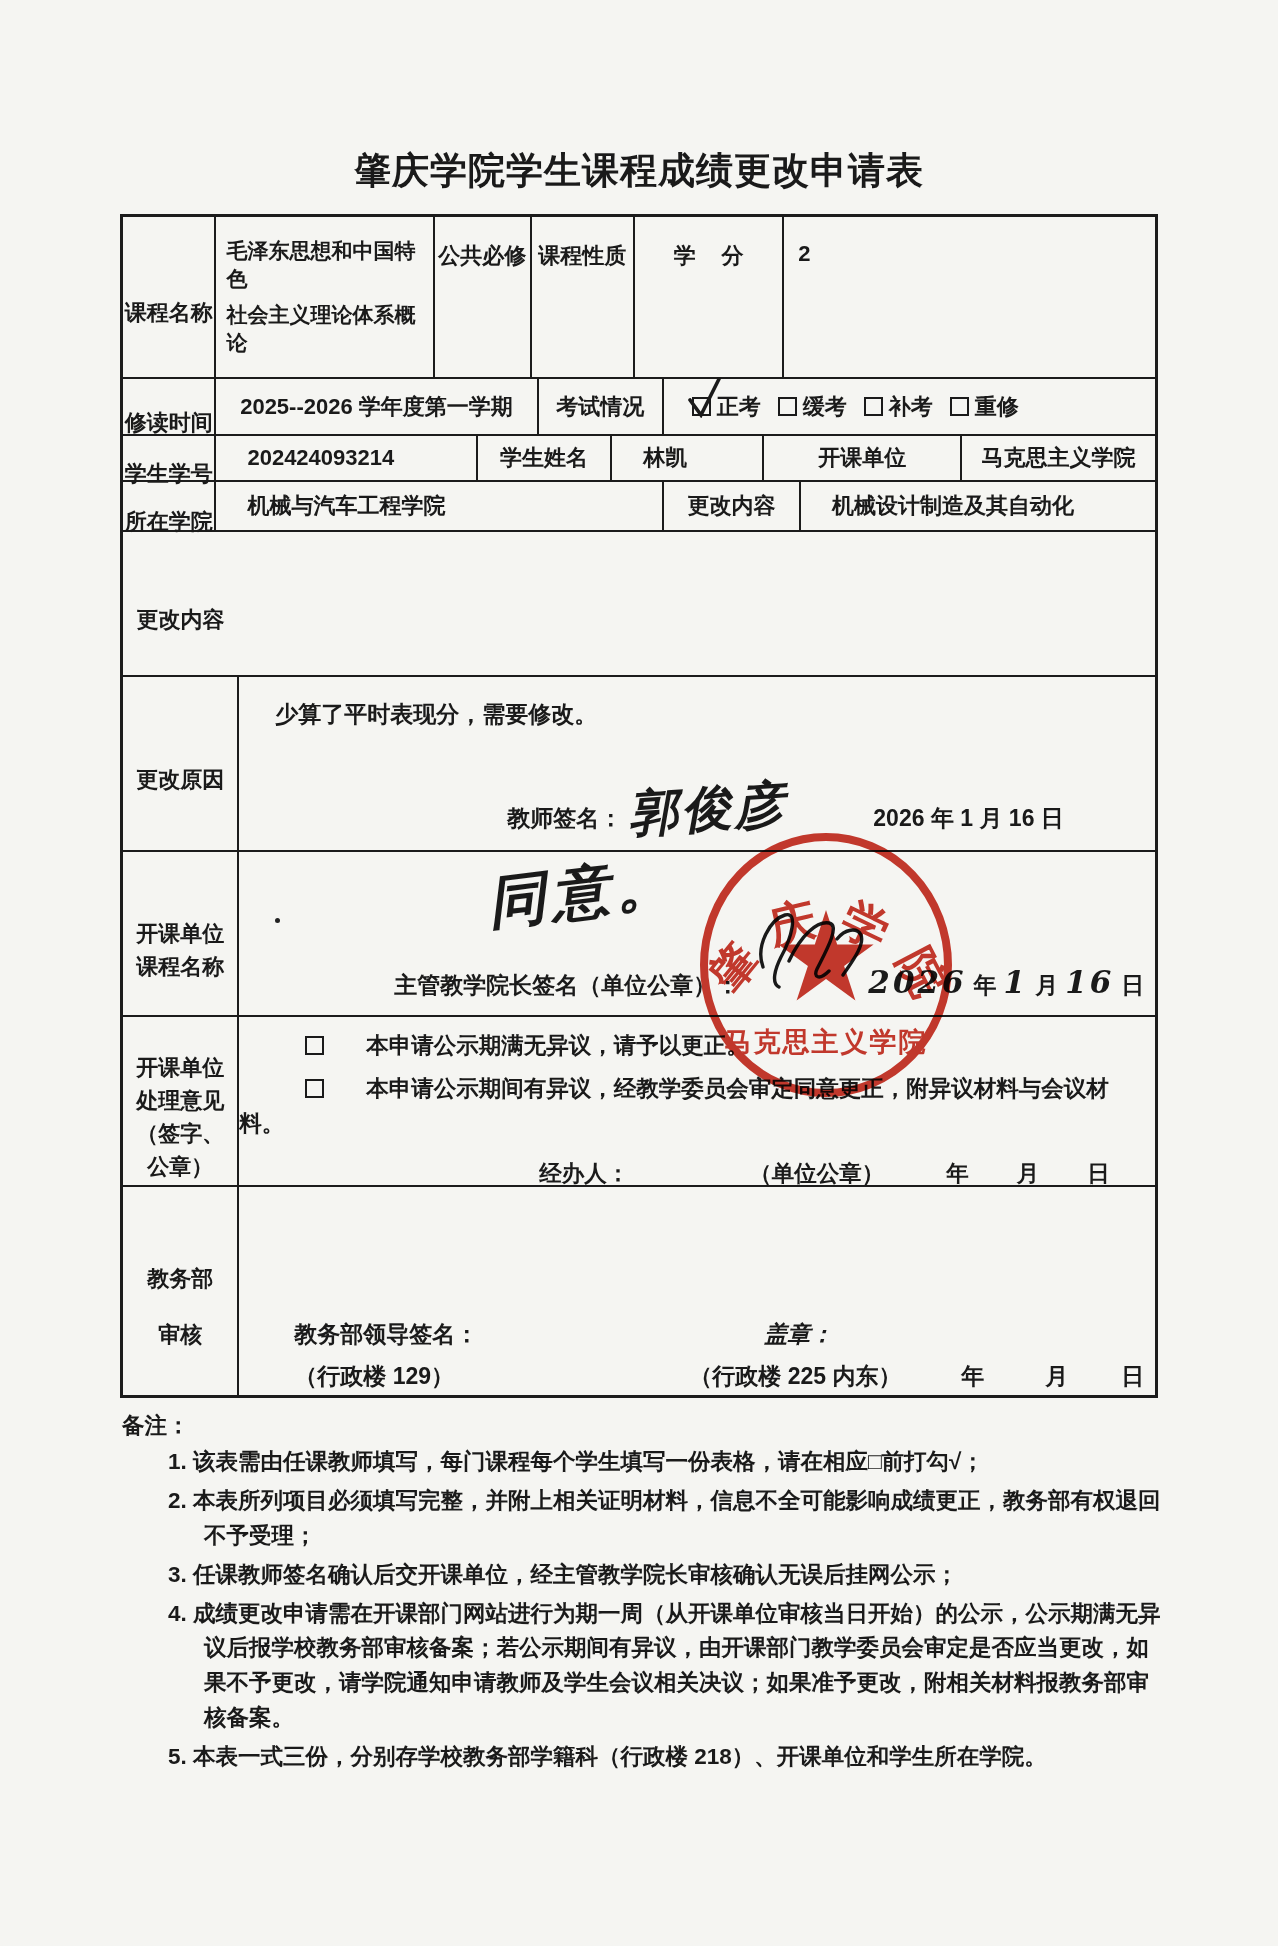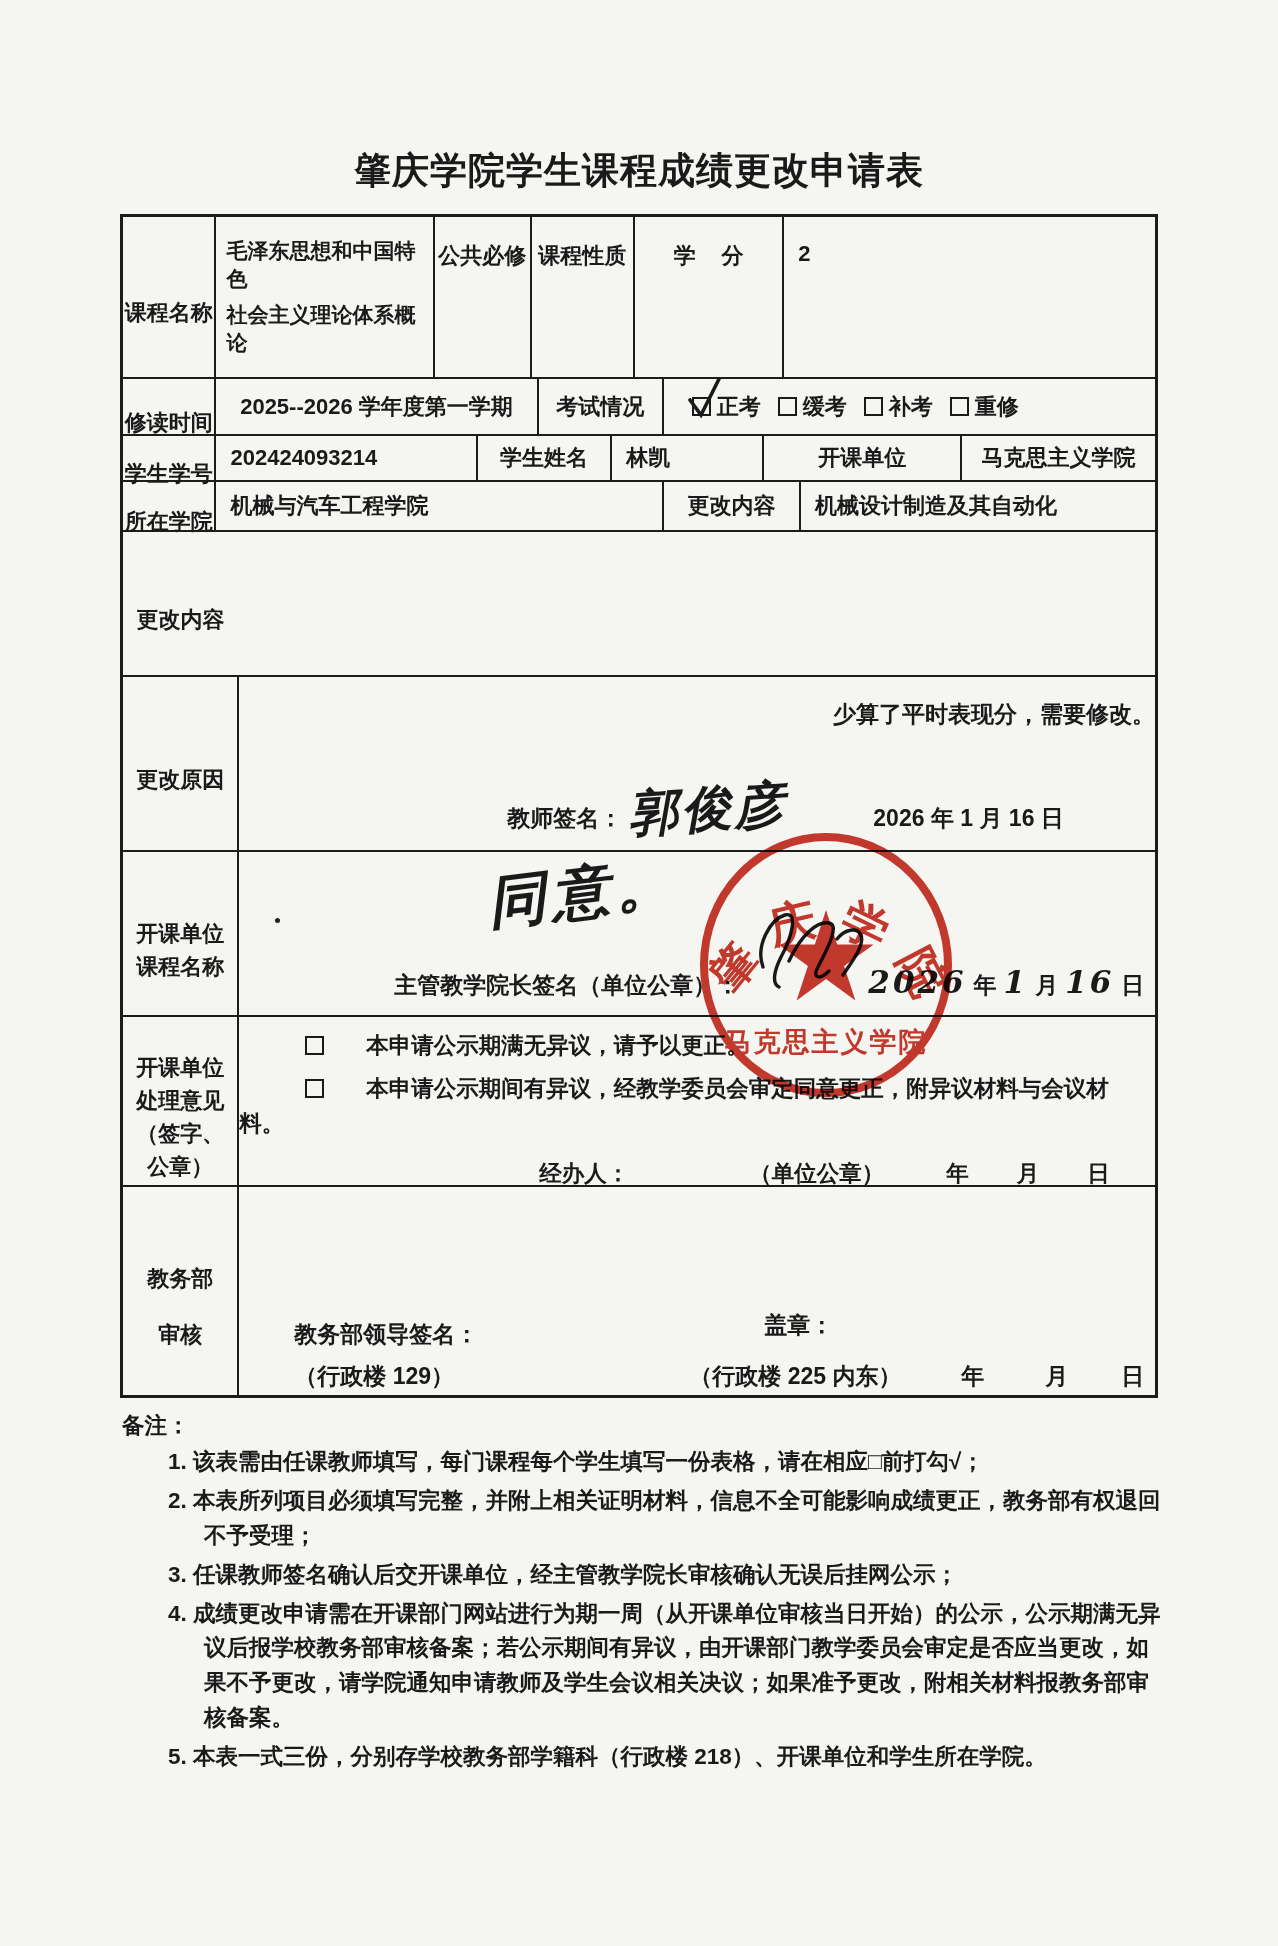--- a/index.html
+++ b/index.html
@@ -25,37 +25,37 @@
     position: relative;
     font-weight: bold;
     font-size: 22px;
   }
   .r { display: flex; border-top: 2.5px solid #1c1c1c; }
   .r:first-child { border-top: none; }
   .c { border-left: 2.5px solid #1c1c1c; position: relative; }
   .c:first-child { border-left: none; margin-top: 32px; }
   .cc { display: flex; align-items: center; justify-content: center; text-align: center; }
   .ct { display: flex; justify-content: center; padding-top: 24px; text-align: center; }
-  .cl { display: flex; align-items: center; padding-left: 14px; }
+  .cl { display: flex; align-items: center; padding-left: 31px; }
   
   .r1 { height: 160px; } .r2 { height: 57px; } .r3 { height: 46px; }
   .r4 { height: 50px; } .r5 { height: 145px; } .r6 { height: 175px; }
   .r7 { height: 165px; } .r8 { height: 170px; } .r9 { height: 210px; }
   .course-name { display: flex; flex-direction: column; justify-content: space-around; padding: 16px 8px 16px 10px; font-size: 21px; }
   .credit-cell { display: flex; justify-content: space-around; padding: 24px 26px 0 26px; }
   .credit-val { padding: 24px 0 0 14px; }
   
   .exam-opts { display: flex; align-items: center; padding-left: 28px; gap: 17px; }
   .opt { display: flex; align-items: center; gap: 6px; position: relative; }
   .box { width: 19px; height: 19px; border: 2.5px solid #1a1a1a; display: inline-block; flex: none; }
   .tick { position: absolute; left: -6px; top: -16px; pointer-events: none; }
   
   .grades { padding: 30px 0 0 36px; display: flex; flex-direction: column; gap: 30px; font-size: 23px; }
   
-  .reason-body { width: 100%; text-align: right; }
+  .reason-body { width: 100%; }
   .reason-text { padding: 22px 0 0 36px; font-size: 23px; }
   .sign-line { position: absolute; left: 0; bottom: 16px; width: 100%; display: flex; align-items: baseline; padding-left: 268px; font-size: 23px; }
   .hand { font-family: "DejaVu Serif", serif; font-style: italic; font-weight: bold; }
   .teacher-sign { font-size: 50px; letter-spacing: 3px; transform: rotate(-4deg); display: inline-block; margin: 0 6px; line-height: 0.8; }
   .teacher-date { margin-left: 80px; }
   
   .agree-hand { position: absolute; left: 248px; top: 2px; font-size: 58px; letter-spacing: 6px; transform: rotate(-7deg); }
   .stray-dot { position: absolute; left: 36px; top: 66px; width: 5px; height: 5px; background: #222; border-radius: 50%; }
   .dean-line { position: absolute; left: 0; bottom: 14px; width: 100%; display: flex; align-items: baseline; padding-left: 155px; font-size: 23px; }
   .scribble { margin: -60px -6px -12px 2px; }
@@ -65,21 +65,21 @@
   .decision-body { padding-top: 12px; width: 100%; font-size: 22.5px; }
   .dec-p { padding: 0 10px 0 0; text-indent: 66px; line-height: 1.55; margin-bottom: 8px; position: relative; }
   .dec-p .box { vertical-align: -2px; margin-right: 42px; }
   .agent-line { display: flex; align-items: baseline; padding-left: 300px; margin-top: 16px; }
   .agent-gap1 { margin-left: 120px; } .agent-gap2 { margin-left: 62px; }
   .agent-gap3 { margin-left: 48px; } .agent-gap4 { margin-left: 48px; }
   
   .acad-label { display: flex; flex-direction: column; justify-content: center; align-items: center; gap: 26px; }
   .acad-body span { position: absolute; font-size: 23px; }
   .acad-sign-label { left: 55px; top: 132px; }
-  .acad-stamp-label { left: 525px; top: 123px; }
+  .acad-stamp-label { left: 525px; top: 132px; font-style: italic; }
   .acad-sign-loc { left: 55px; top: 174px; }
   .acad-stamp-loc { left: 450px; top: 174px; }
   .acad-year { left: 722px; top: 174px; }
   .acad-month { left: 806px; top: 174px; }
   .acad-day { left: 882px; top: 174px; }
   
   .stack { display: flex; flex-direction: column; justify-content: center; align-items: center; line-height: 1.5; text-align: center; }
   
   .stamp { position: absolute; left: 570px; top: 608px; z-index: 6; pointer-events: none; mix-blend-mode: multiply; opacity: 0.92; }
   

